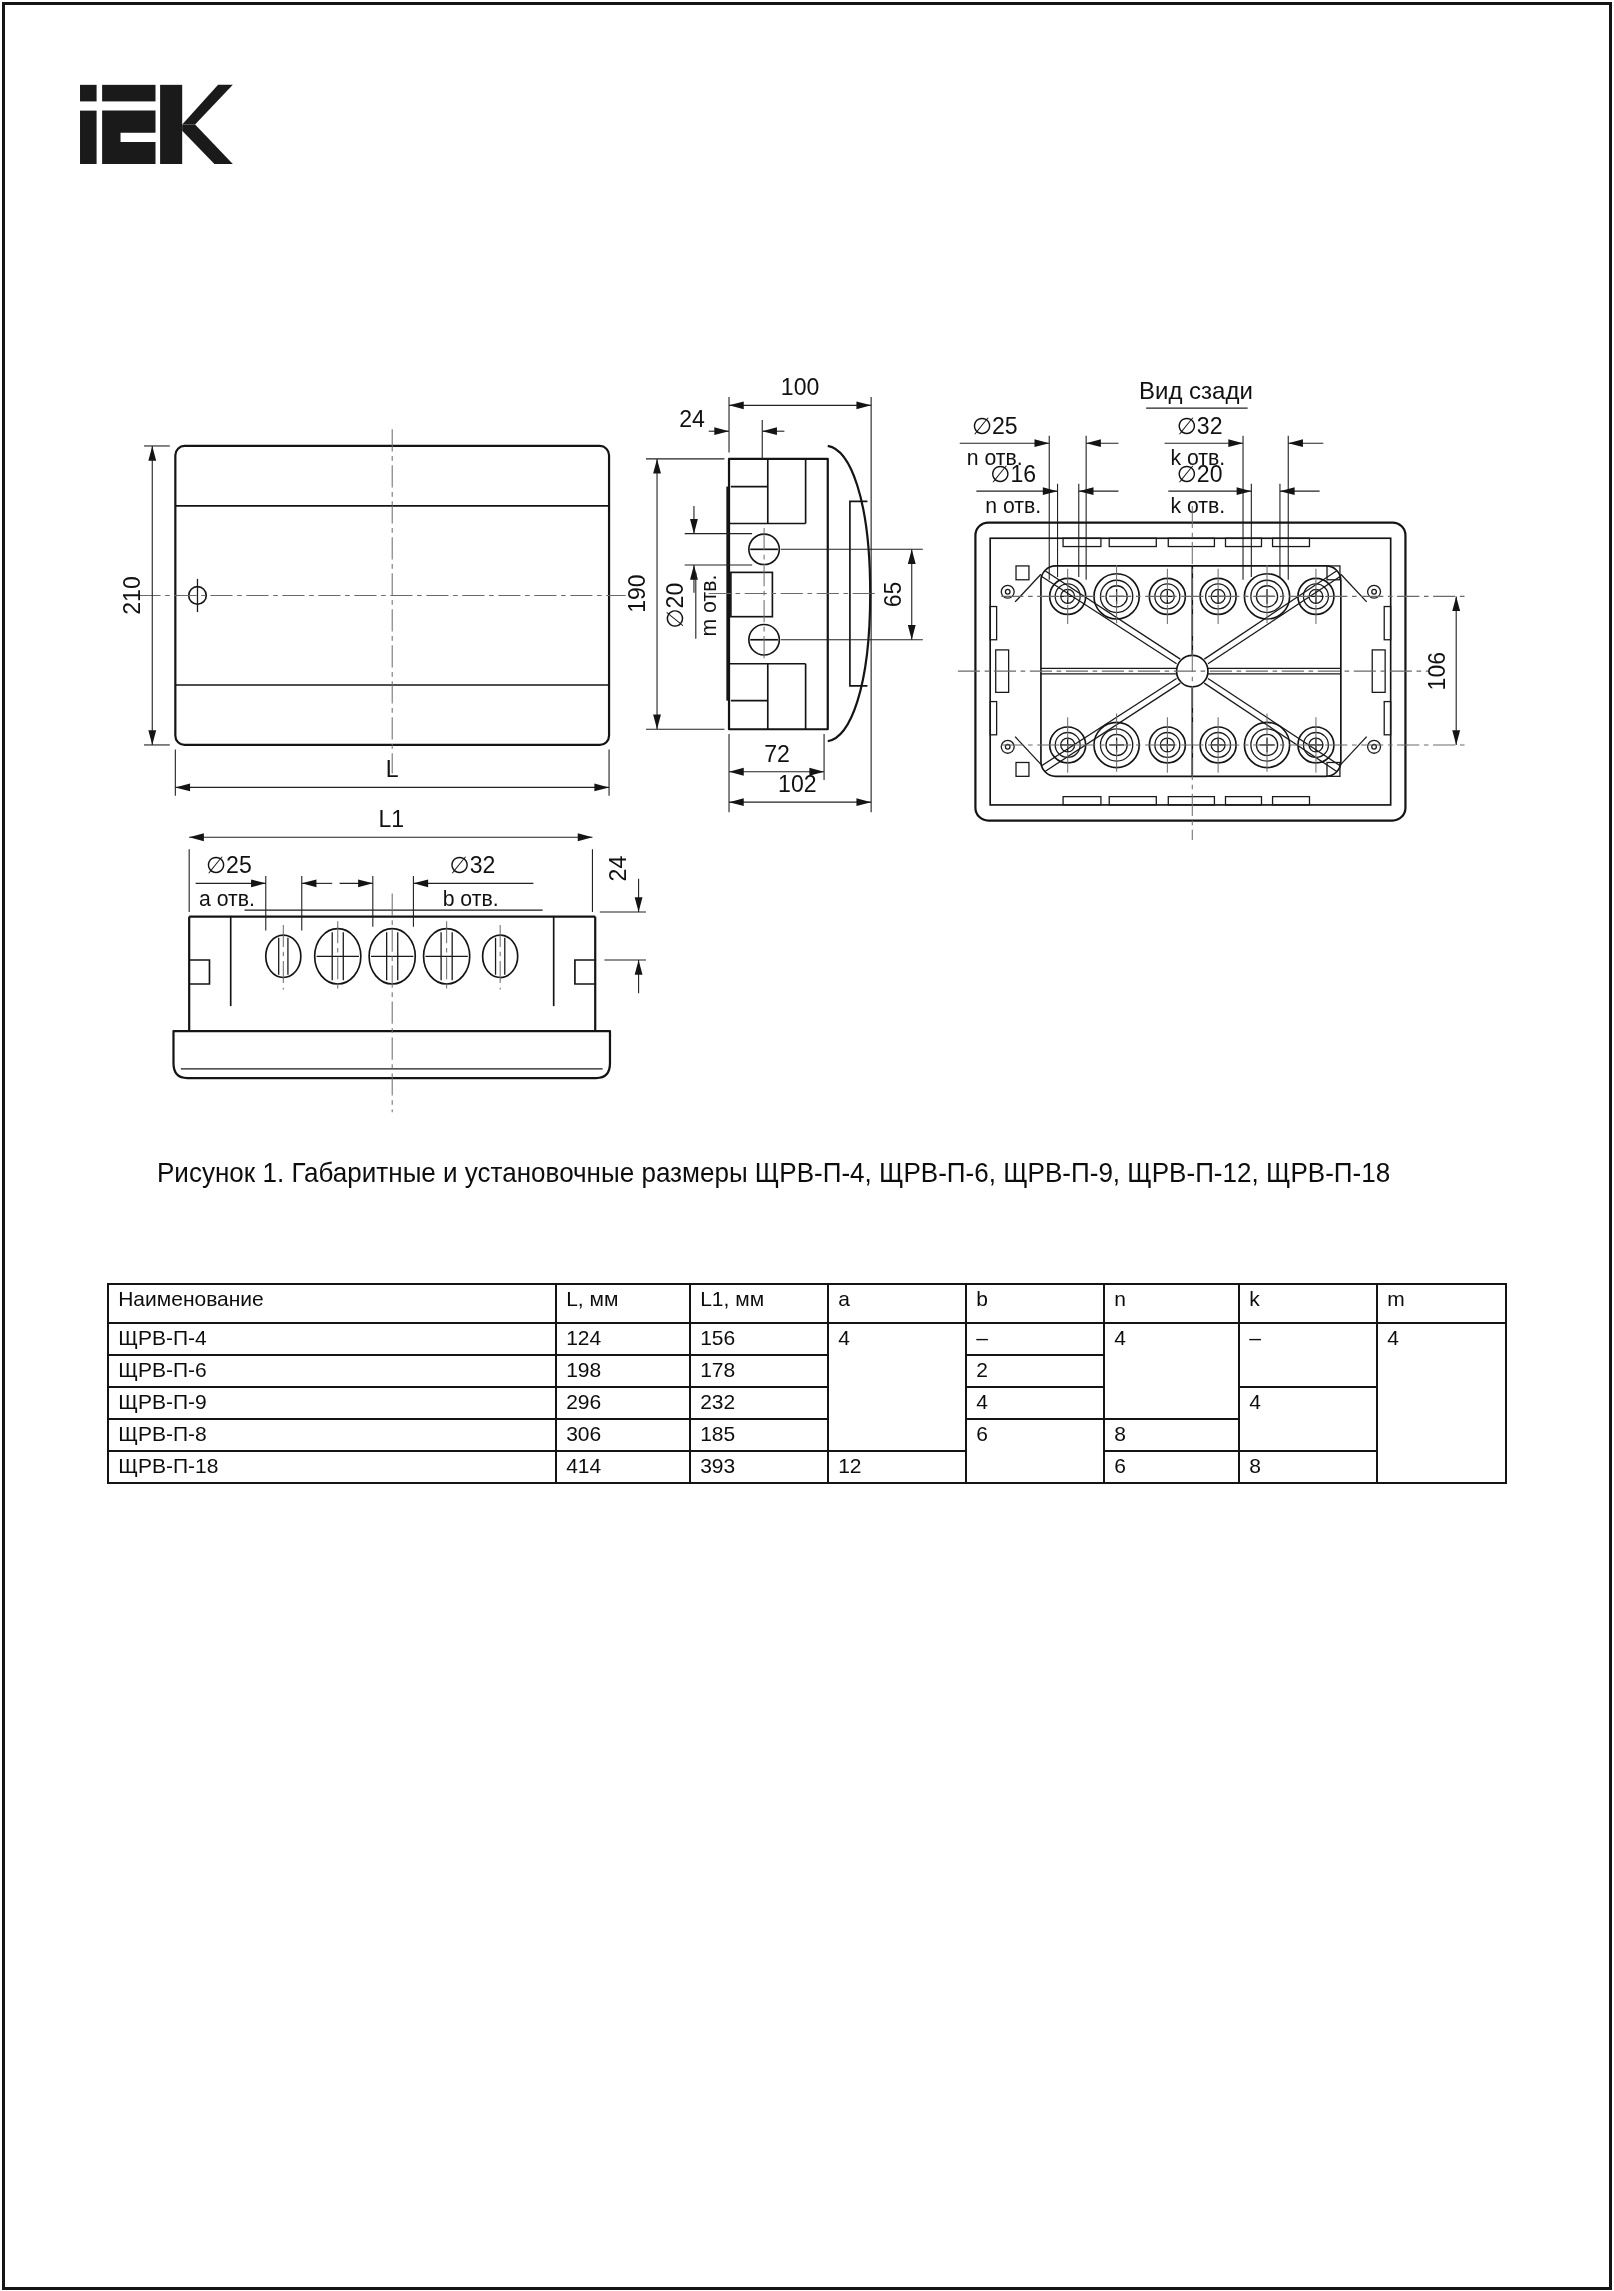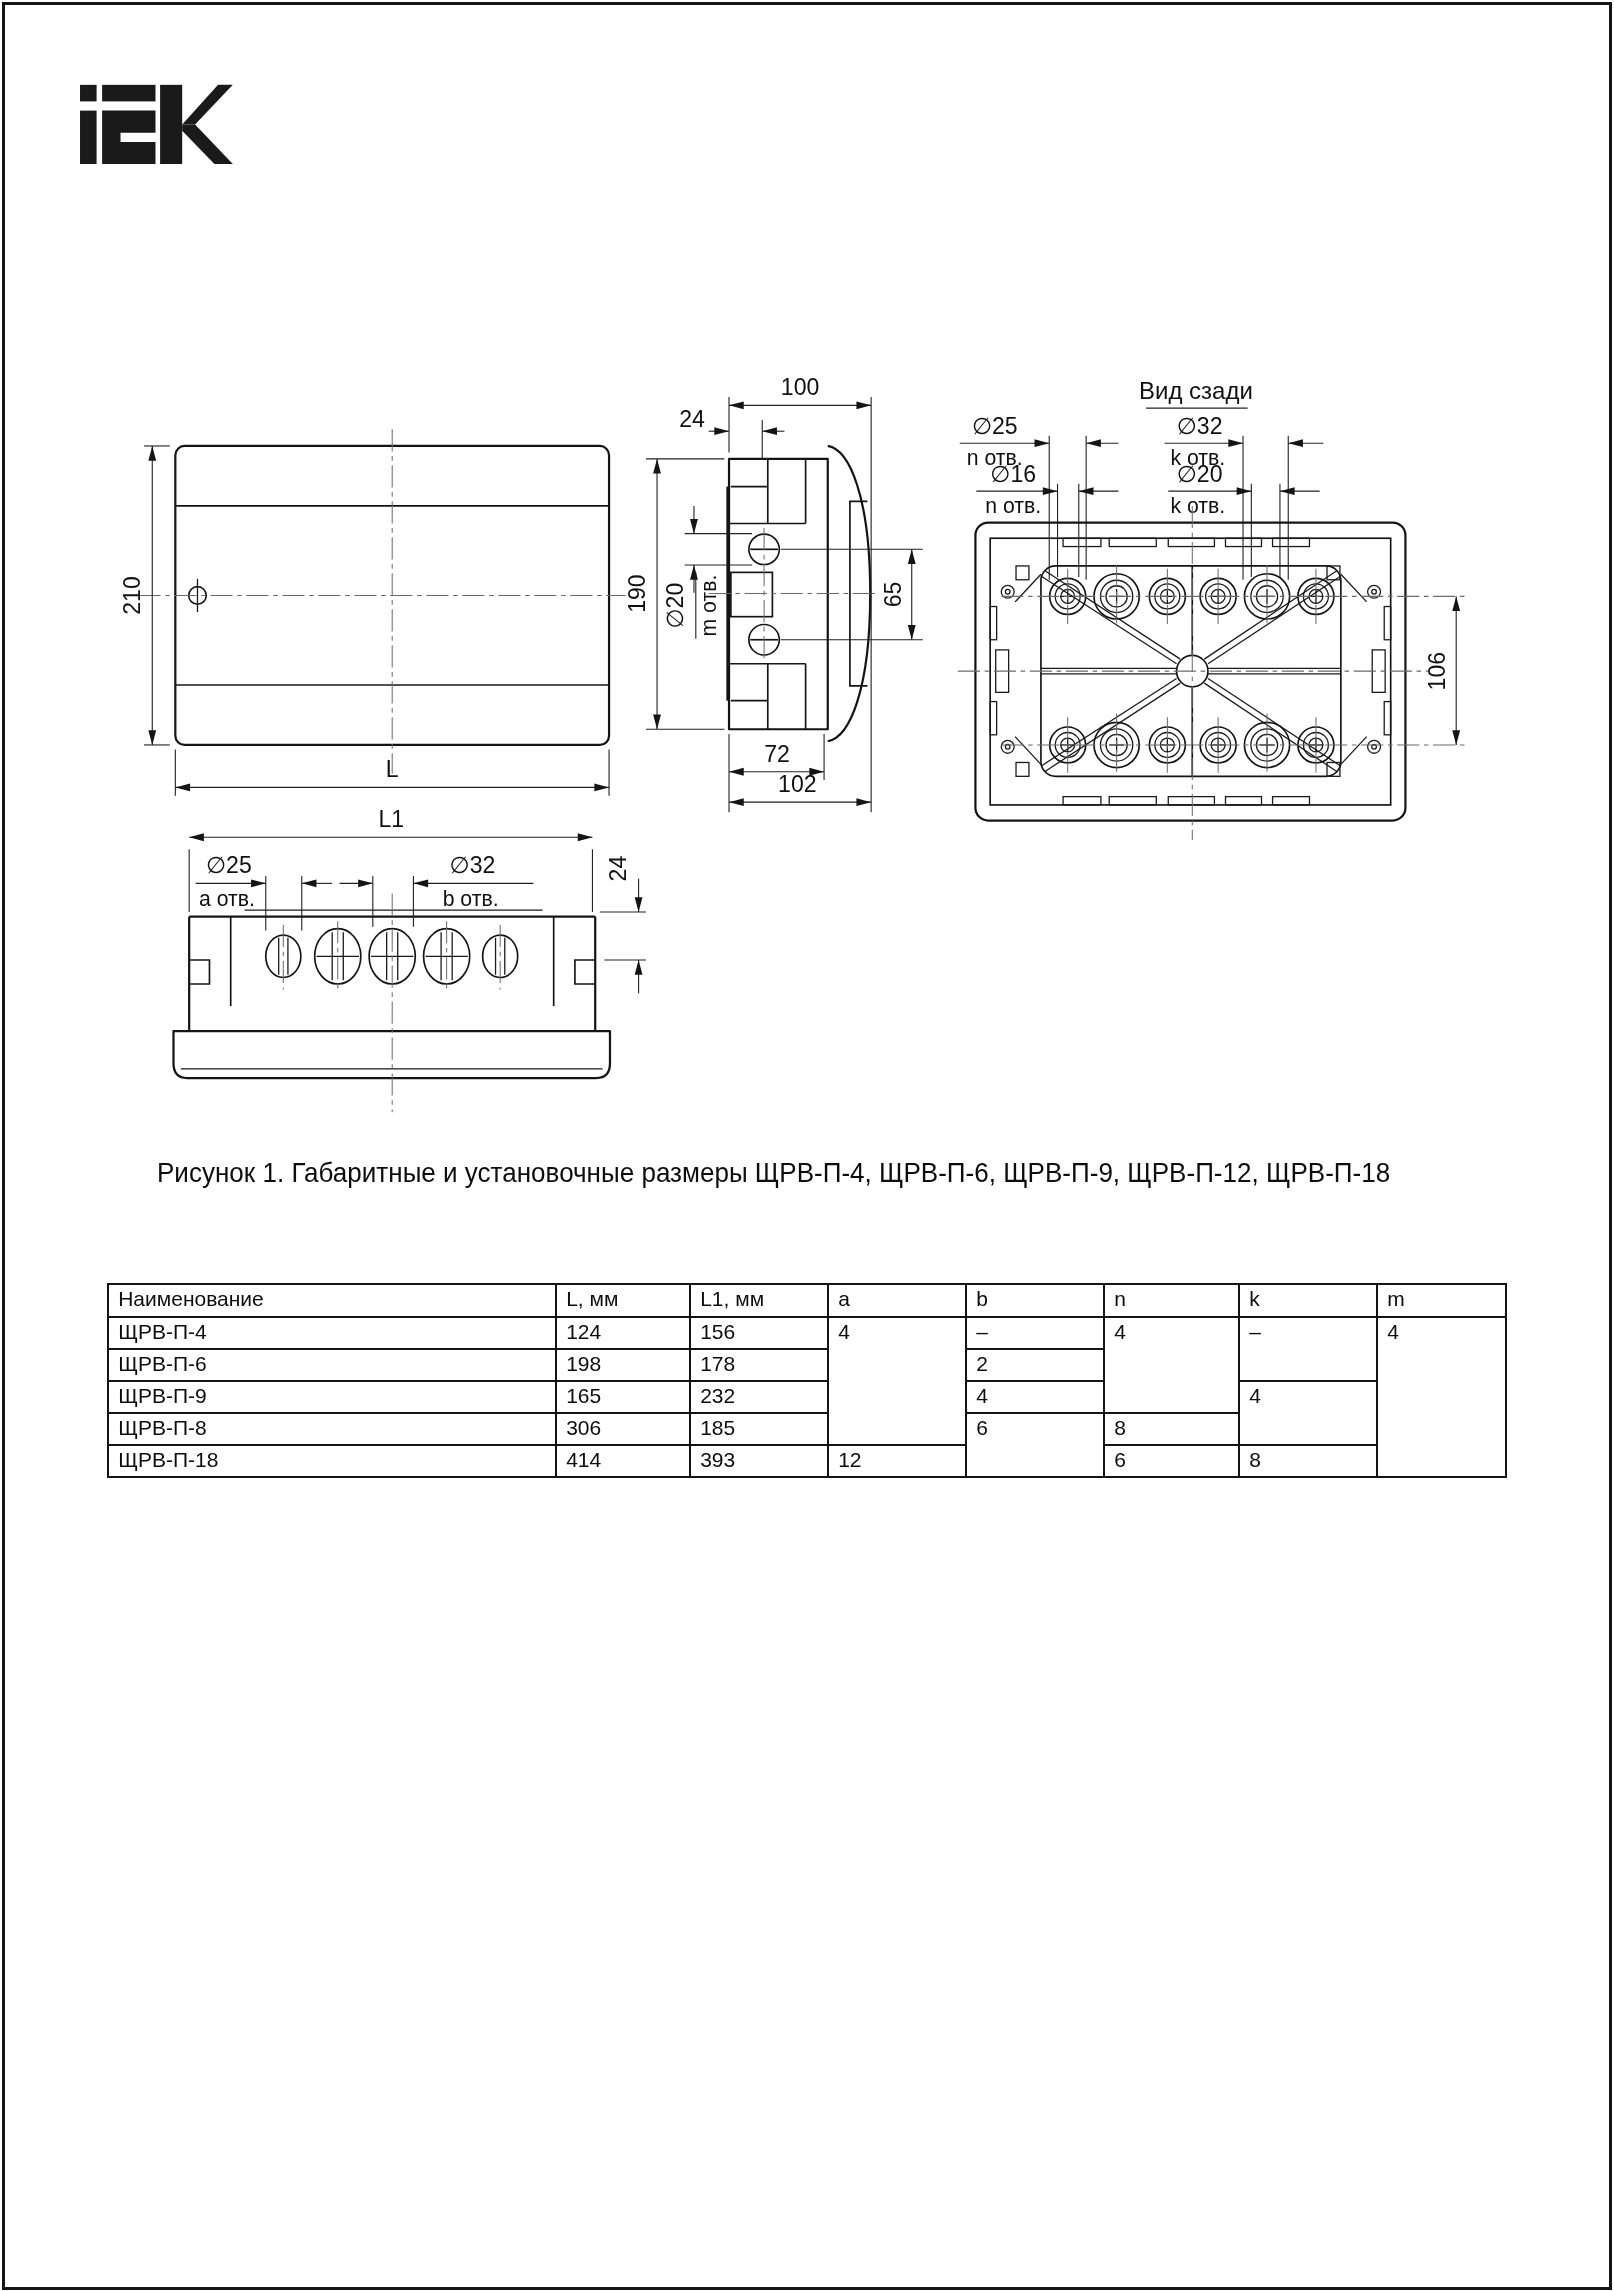--- a/index.html
+++ b/index.html
@@ -16,21 +16,21 @@
   .dm{fill:none;stroke:#222;stroke-width:1.2;}
   .dt{font-family:"Liberation Sans",sans-serif;font-size:25px;fill:#111;}
   .ds{font-family:"Liberation Sans",sans-serif;font-size:23px;fill:#111;}
   .vtitle{font-family:"Liberation Sans",sans-serif;font-size:26px;fill:#111;}
   .caption{position:absolute;left:157px;top:1157px;font-size:28px;white-space:nowrap;
            transform:scaleX(0.93);transform-origin:left center;color:#0d0d0d;}
   table.spec{position:absolute;left:107px;top:1283px;border-collapse:collapse;table-layout:fixed;
              width:1397px;font-size:21px;color:#0d0d0d;}
   table.spec th,table.spec td{border:2.3px solid #141414;padding:1.8px 3.7px 1.8px 9.2px;text-align:left;
              font-weight:normal;vertical-align:top;height:32px;box-sizing:border-box;white-space:nowrap;}
-  table.spec thead th{height:33px;}
+  table.spec thead th{height:39px;}
 </style>
 </head>
 <body>
 
 <div class="page">
   <div class="frame"></div>
 
   <svg class="logo" viewBox="0 0 168 88" aria-label="IEK">
     <rect x="2" y="2" width="18" height="18" fill="#1a1a1a"></rect>
     <rect x="2" y="30" width="18" height="58" fill="#1a1a1a"></rect>
@@ -405,21 +405,21 @@
         <td rowspan="5">4</td>
       </tr>
       <tr>
         <td>ЩРВ-П-6</td>
         <td>198</td>
         <td>178</td>
         <td>2</td>
       </tr>
       <tr>
         <td>ЩРВ-П-9</td>
-        <td>165</td>
+        <td>296</td>
         <td>232</td>
         <td>4</td>
         <td rowspan="2">4</td>
       </tr>
       <tr>
         <td>ЩРВ-П-8</td>
         <td>306</td>
         <td>185</td>
         <td rowspan="2">6</td>
         <td>8</td>

